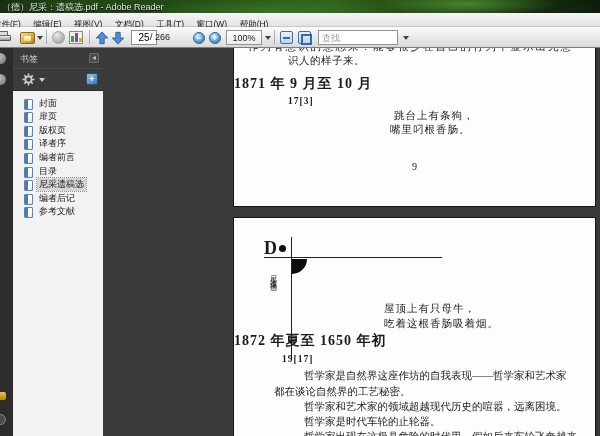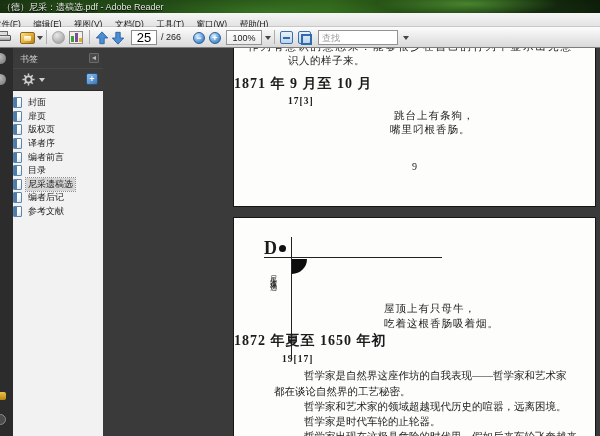--- a/index.html
+++ b/index.html
@@ -42,22 +42,22 @@
   .graph { width:14px; height:13px; position:relative; background:#f4f0e6; border:1px solid #8a8a8a;}
   .graph i{ position:absolute; bottom:1px; width:3px; display:block;}
   .graph i:nth-child(1){ left:1px; height:6px; background:#3c9d3c;}
   .graph i:nth-child(2){ left:5px; height:9px; background:#7a4ba0;}
   .graph i:nth-child(3){ left:9px; height:4px; background:#d8b02a;}
   
   .navarrow svg{ display:block; }
   
   .zoomball { width:12px; height:12px; border-radius:50%; background:radial-gradient(circle at 35% 30%, #d9ecfb, #5a9ad8 60%, #2f6cae); border:1px solid #2e5f96; color:#fff; font-size:9px; line-height:10px; text-align:center; font-weight:bold; }
   
-  .pageinput { position:absolute; left:131px; top:3px; width:26px; height:15px; border:1px solid #8d8d8d; background:#fff; font-size:13px; text-align:center; font-family:"Liberation Sans",sans-serif; }
-  .pagetotal { position:absolute; left:161px; top:5px; font-size:9px; color:#222; }
+  .pageinput { position:absolute; left:131px; top:3px; width:26px; height:15px; border:1px solid #8d8d8d; background:#fff; font-size:10px; text-align:center; font-family:"Liberation Sans",sans-serif; }
+  .pagetotal { position:absolute; left:150px; top:5px; font-size:9px; color:#222; }
   .zoombox { position:absolute; left:226px; top:3px; width:36px; height:15px; border:1px solid #949494; background:linear-gradient(#fff,#ececec); font-size:9px; display:flex; align-items:center; justify-content:center; color:#222;}
   .zoomcaret { position:absolute; left:265px; top:9px; }
   .fiticon { width:13px; height:13px; border:1px solid #3f6fa8; background:linear-gradient(#eaf2fb,#bcd4ec); position:relative; border-radius:2px;}
   .fitw:after{ content:""; position:absolute; left:2px; top:5px; width:7px; height:2px; background:#2f6cae;}
   .fitp:after{ content:""; position:absolute; left:2px; top:2px; width:7px; height:7px; border:2px solid #2f6cae;}
   .findbox { position:absolute; left:318px; top:3px; width:80px; height:15px; border:1px solid #939393; background:#fff; font-size:9px; padding:0 3px; color:#8a8a8a; font-family:"Liberation Sans",sans-serif; }
   .findbox::placeholder { color:#9a9a9a; }
   .findcaret { position:absolute; left:403px; top:9px; }
 
   
@@ -72,21 +72,21 @@
   #sb-header .sbtitle { position:absolute; left:7px; top:5px; font-size:9px; color:#cfcfcf; }
   #sb-collapse { position:absolute; right:4px; top:5px; width:10px; height:10px; background:#4a4a4a; border:1px solid #6a6a6a; border-radius:1px; }
   #sb-collapse:after{ content:""; position:absolute; left:2px; top:2px; border-top:2px solid transparent; border-bottom:2px solid transparent; border-right:4px solid #bdbdbd;}
   #sb-options { position:absolute; left:0; top:21px; width:90px; height:22px; border-bottom:1px solid #2a2a2a; }
   .gear { position:absolute; left:9px; top:4px; width:13px; height:13px; }
   .gear circle { fill:none; stroke:#cfcfcf; stroke-width:2; }
   .gear .teeth { stroke:#cfcfcf; stroke-width:1.6; }
   .gearcaret { position:absolute; left:26px; top:9px; border-top-color:#cfcfcf; }
   .addbm { position:absolute; right:5px; top:4px; width:12px; height:12px; background:linear-gradient(135deg,#8fc1ef,#3d77b5); border:1px solid #26507e; border-radius:2px; color:#fff; font-size:9px; font-weight:bold; line-height:10px; text-align:center; }
   #sb-list { position:absolute; left:0; top:43px; width:90px; height:345px; background:#f2f2f2; padding-top:5px; }
-  .bmrow { display:flex; align-items:center; height:13.6px; }
+  .bmrow { display:flex; align-items:flex-end; height:13.6px; padding-left:11px; }
   .bmicon { width:9px; height:11px; background:linear-gradient(135deg,#ffffff 55%,#cfe0ef); border:1px solid #5b85ad; border-radius:1px; position:relative; flex:0 0 auto; }
   .bmicon:after { content:""; position:absolute; left:0; top:0; width:3px; height:9px; background:#4d7cab; }
   .bmrow .bmlabel { font-size:9px; color:#1c1c1c; margin-left:4px; white-space:nowrap; padding:0 2px; }
   .bmrow.selected .bmlabel { background:#d6d6d6; outline:1px dotted #8f8f8f; }
 
   
   #docpane { position:absolute; left:103px; top:0; width:497px; height:280px; background:#3a3a3a; }
   .page { position:absolute; left:130px; width:363px; background:#fdfdfc; border:1px solid #161616; overflow:hidden;
           font-family:"Liberation Serif","DejaVu Serif",serif; color:#1b1b1b; }
   #page1 { top:0; height:159px; border-top:none; }

